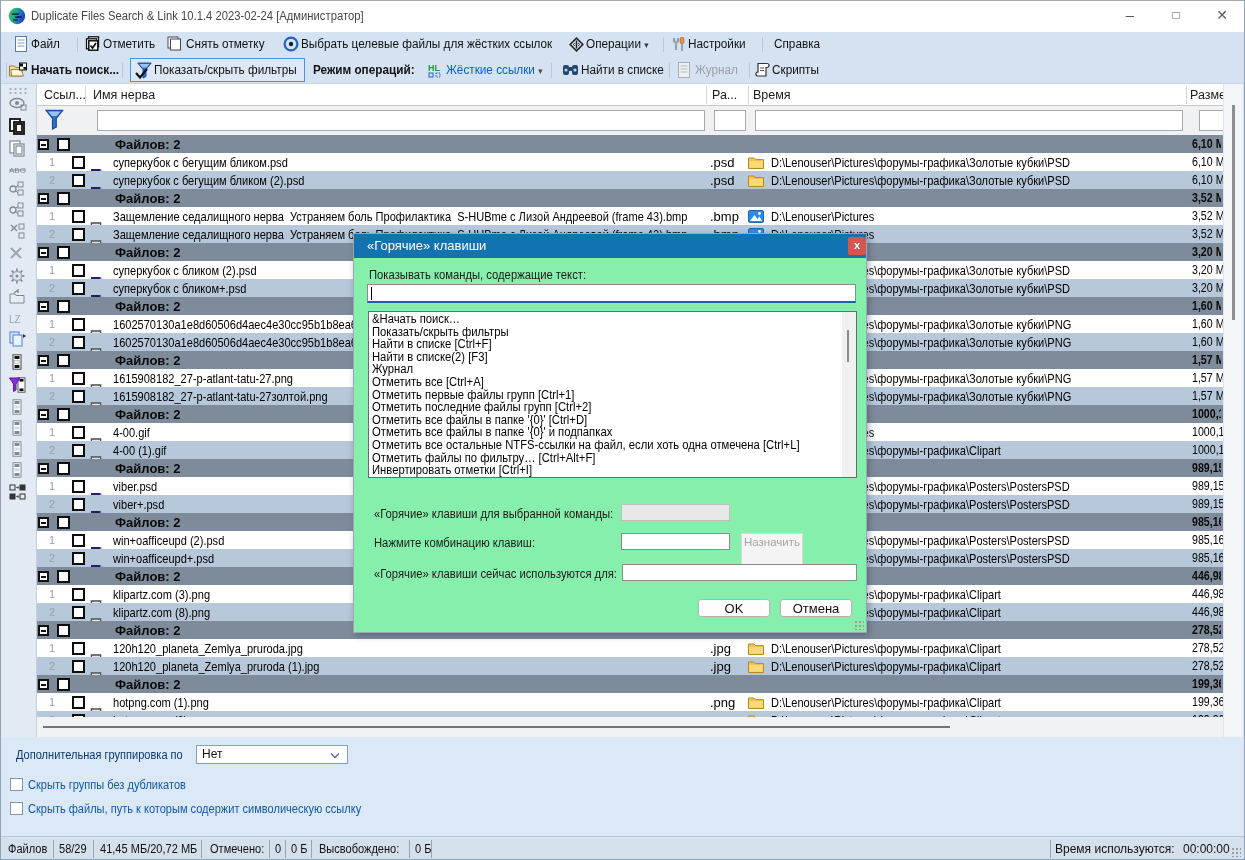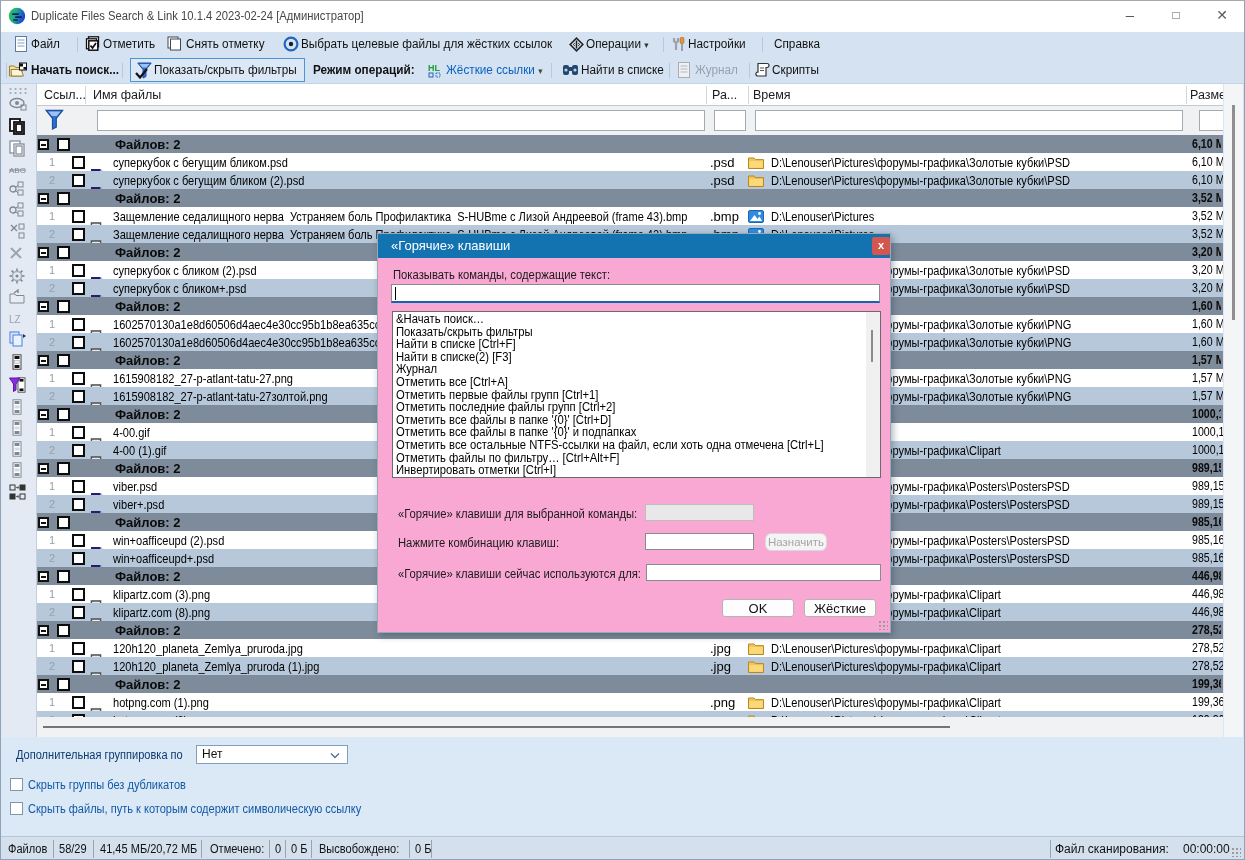--- a/index.html
+++ b/index.html
@@ -52,21 +52,21 @@
 .vthumb{position:absolute;left:8px;top:21px;width:3px;height:215px;background:#8f8f8f}
 .rightedge{position:absolute;left:1243px;top:84px;width:2px;height:653px;background:#cfe1f2}
 .bottompanel{position:absolute;left:0;top:737px;width:1245px;height:99px;background:#dbe9f6}
 .bp-label{position:absolute;left:16px;top:11px;font-size:12px;color:#0d3a70;transform:scaleX(.92);transform-origin:0 50%;white-space:nowrap}
 .bp-select{position:absolute;left:196px;top:8px;width:152px;height:19px;background:#fff;border:1px solid #7fa0c2;font-size:12px;color:#111;line-height:17px;padding-left:5px}
 .bp-cb{position:absolute;left:10px;width:13px;height:13px;background:#fff;border:1px solid #8295a9}
 .bp-cbl{position:absolute;left:28px;font-size:12px;color:#1459a8;transform:scaleX(.92);transform-origin:0 50%;white-space:nowrap}
 .statusbar{position:absolute;left:0;top:836px;width:1245px;height:24px;background:#d4e0eb;border-top:1px solid #b6c5d3;font-size:12px;color:#111}
 .st{position:absolute;top:5px;transform:scaleX(.92);transform-origin:0 50%;white-space:nowrap}
 .ssep{position:absolute;top:3px;width:1px;height:18px;background:#97a6b4}
-.dlg{position:absolute;left:377px;top:233px;width:514px;height:400px;background:#f9a8d4;border:1px solid #9aa7b4;box-shadow:2px 3px 7px rgba(40,60,80,0.4);z-index:10}
+.dlg{position:absolute;left:353px;top:233px;width:514px;height:400px;background:#86efac;border:1px solid #9aa7b4;box-shadow:2px 3px 7px rgba(40,60,80,0.4);z-index:10}
 .dlg-title{position:absolute;left:0;top:0;width:512px;height:24px;background:#1373b0;color:#fff;font-size:13px;line-height:24px;padding-left:13px}
 .dlg-close{position:absolute;left:494px;top:3px;width:18px;height:18px;background:#d3574f;border-radius:2px;color:#fff;font-size:11px;font-weight:bold;text-align:center;line-height:17px}
 .dlg-l{position:absolute;font-size:12.5px;color:#1a1a1a;transform:scaleX(.9);transform-origin:0 50%;white-space:nowrap}
 .dlg-inp{position:absolute;background:#fff;border:1px solid #8b8b8b}
 .caret{position:absolute;left:3px;top:2px;width:1px;height:13px;background:#000}
 .lst{position:absolute;left:14px;top:77px;width:489px;height:167px;background:#fff;border:1px solid #6a6a6a;font-size:12.5px;color:#000;overflow:hidden;padding:1px 0 0 3px;line-height:12.6px}
 .lst div{white-space:nowrap;transform:scaleX(.9);transform-origin:0 50%}
 .lsb{position:absolute;left:488px;top:78px;width:14px;height:165px;background:#f0f0f0}
 .lsbt{position:absolute;left:5px;top:18px;width:2px;height:32px;background:#8c8c8c}
 .btn{position:absolute;background:#fdfdfd;border:1px solid #b4b4b4;border-radius:3px;font-size:13px;color:#111;text-align:center}
@@ -798,21 +798,21 @@
         <div class="pic"><svg width="16" height="13" viewBox="0 0 16 13">
             <path d="M0.5,2 L6,2 L7.5,3.6 L15.5,3.6 L15.5,12.5 L0.5,12.5 Z" fill="#f5c455" stroke="#b8891f" stroke-width="1"></path>
             <path d="M1.2,5 L14.8,5 L14.8,11.8 L1.2,11.8 Z" fill="#fbd978"></path>
           </svg></div>
         <div class="fpath">D:\Lenouser\Pictures\форумы-графика\Clipart</div>
         <div class="fsize">199,36 КБ</div>
       </div>
  </div>
  <div class="thead" style="z-index:3">
   <div class="th" style="left:7px">Ссыл...</div>
-  <div class="th" style="left:56px">Имя файлы</div>
+  <div class="th" style="left:56px">Имя нерва</div>
   <div class="th" style="left:675px">Ра...</div>
   <div class="th" style="left:716px">Время</div>
   <div class="th" style="left:1153px">Размер</div>
   <div class="hsep" style="left:48px"></div>
   <div class="hsep" style="left:669px"></div>
   <div class="hsep" style="left:711px"></div>
   <div class="hsep" style="left:1149px"></div>
  </div>
  <div class="frow" style="z-index:3">
   <div style="position:absolute;left:8px;top:3px;transform:scale(1.25);transform-origin:0 0"><svg width="15" height="17" viewBox="0 0 15 17">
@@ -853,21 +853,21 @@
     <div class="ssep" style="left:269px"></div>
  <div class="st" style="left:275px">0</div>
     <div class="ssep" style="left:285px"></div>
  <div class="st" style="left:291px">0 Б</div>
     <div class="ssep" style="left:311px"></div>
  <div class="st" style="left:319px">Высвобождено:</div>
     <div class="ssep" style="left:409px"></div>
  <div class="st" style="left:415px">0 Б</div>
     <div class="ssep" style="left:431px"></div>
  <div class="ssep" style="left:1050px"></div>
- <div class="st" style="left:1055px;transform:none">Файл сканирования:</div>
+ <div class="st" style="left:1055px;transform:none">Время используются:</div>
  <div class="st" style="left:1183px;transform:none">00:00:00</div>
  <div class="grip" style="right:4px;bottom:3px"></div>
 </div>
 <div class="dlg">
  <div class="dlg-title">«Горячие» клавиши</div>
  <div class="dlg-close">x</div>
  <div class="dlg-l" style="left:15px;top:34px">Показывать команды, содержащие текст:</div>
  <div class="dlg-inp" style="left:13px;top:50px;width:489px;height:19px;border-bottom:2px solid #1066b4">
       <div class="caret"></div>
     </div>
@@ -886,19 +886,19 @@
       <div>Отметить файлы по фильтру… [Ctrl+Alt+F]</div>
       <div>Инвертировать отметки [Ctrl+I]</div>
     </div>
  <div class="lsb">
       <div class="lsbt"></div>
     </div>
  <div class="dlg-l" style="left:20px;top:273px">«Горячие» клавиши для выбранной команды:</div>
  <div class="dlg-inp" style="left:267px;top:270px;width:109px;height:17px;background:#e8e8e8;border-color:#bdbdbd"></div>
  <div class="dlg-l" style="left:20px;top:302px">Нажмите комбинацию клавиш:</div>
  <div class="dlg-inp" style="left:267px;top:299px;width:109px;height:17px"></div>
- <div class="btn-dis" style="left:387px;top:299px;width:62px;height:18px;line-height:17px;border-radius:6px">Назначить</div>
+ <div class="btn-dis" style="left:387px;top:299px;width:62px;height:32px;line-height:17px;border-radius:0">Назначить</div>
  <div class="dlg-l" style="left:20px;top:333px">«Горячие» клавиши сейчас используются для:</div>
  <div class="dlg-inp" style="left:268px;top:330px;width:235px;height:17px"></div>
  <div class="btn" style="left:344px;top:365px;width:72px;height:18px;line-height:17px">OK</div>
- <div class="btn" style="left:426px;top:365px;width:72px;height:18px;line-height:17px">Жёсткие</div>
+ <div class="btn" style="left:426px;top:365px;width:72px;height:18px;line-height:17px">Отмена</div>
  <div class="grip"></div>
 </div>
 
 </body></html>

